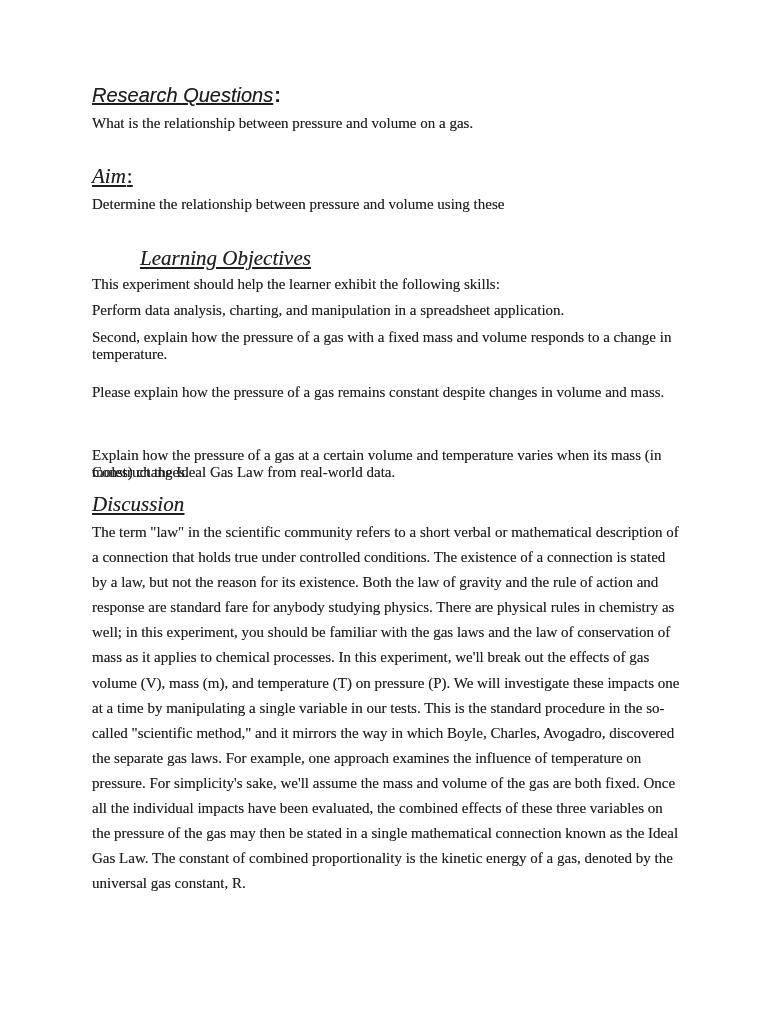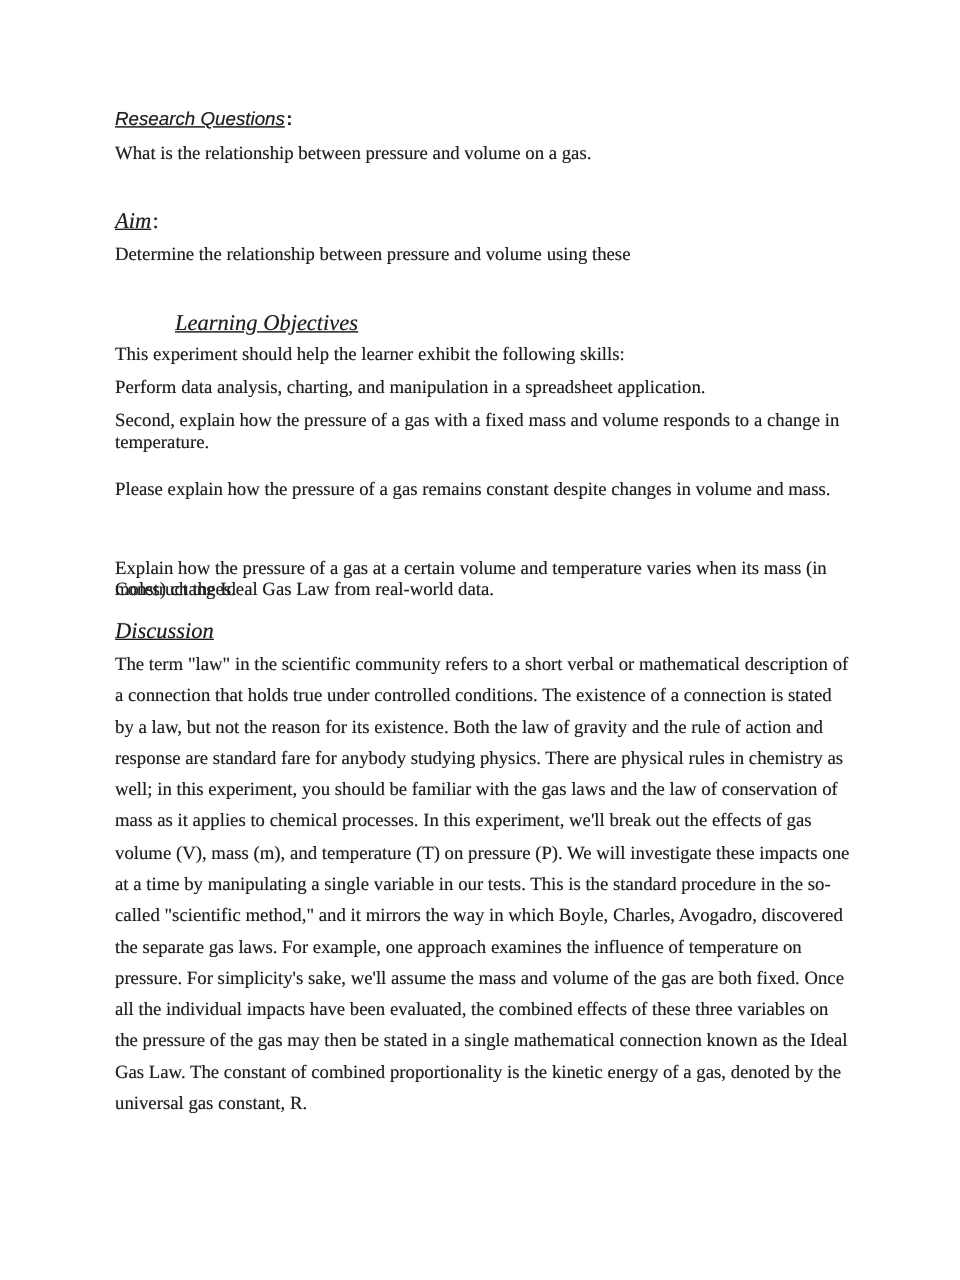--- a/index.html
+++ b/index.html
@@ -25,25 +25,26 @@
     width: 590px;
     line-height: 17px;
   }
   .heading {
     font-style: italic;
     white-space: nowrap;
   }
   .heading .h-text { text-decoration: underline; }
   .h-sans {
     font-family: "Liberation Sans", sans-serif;
-    font-size: 15px;
+    font-size: 20px;
   }
   .h-serif {
     font-family: "Liberation Serif", serif;
-    font-size: 18px;
+    font-size: 21px;
+    text-decoration: underline;
   }
   .colon {
     font-style: normal;
     text-decoration: none;
     margin-left: 1px;
   }
   .colon-bold { font-weight: bold; }
   .para { }
   .discussion-para {
     line-height: 25.1px;

